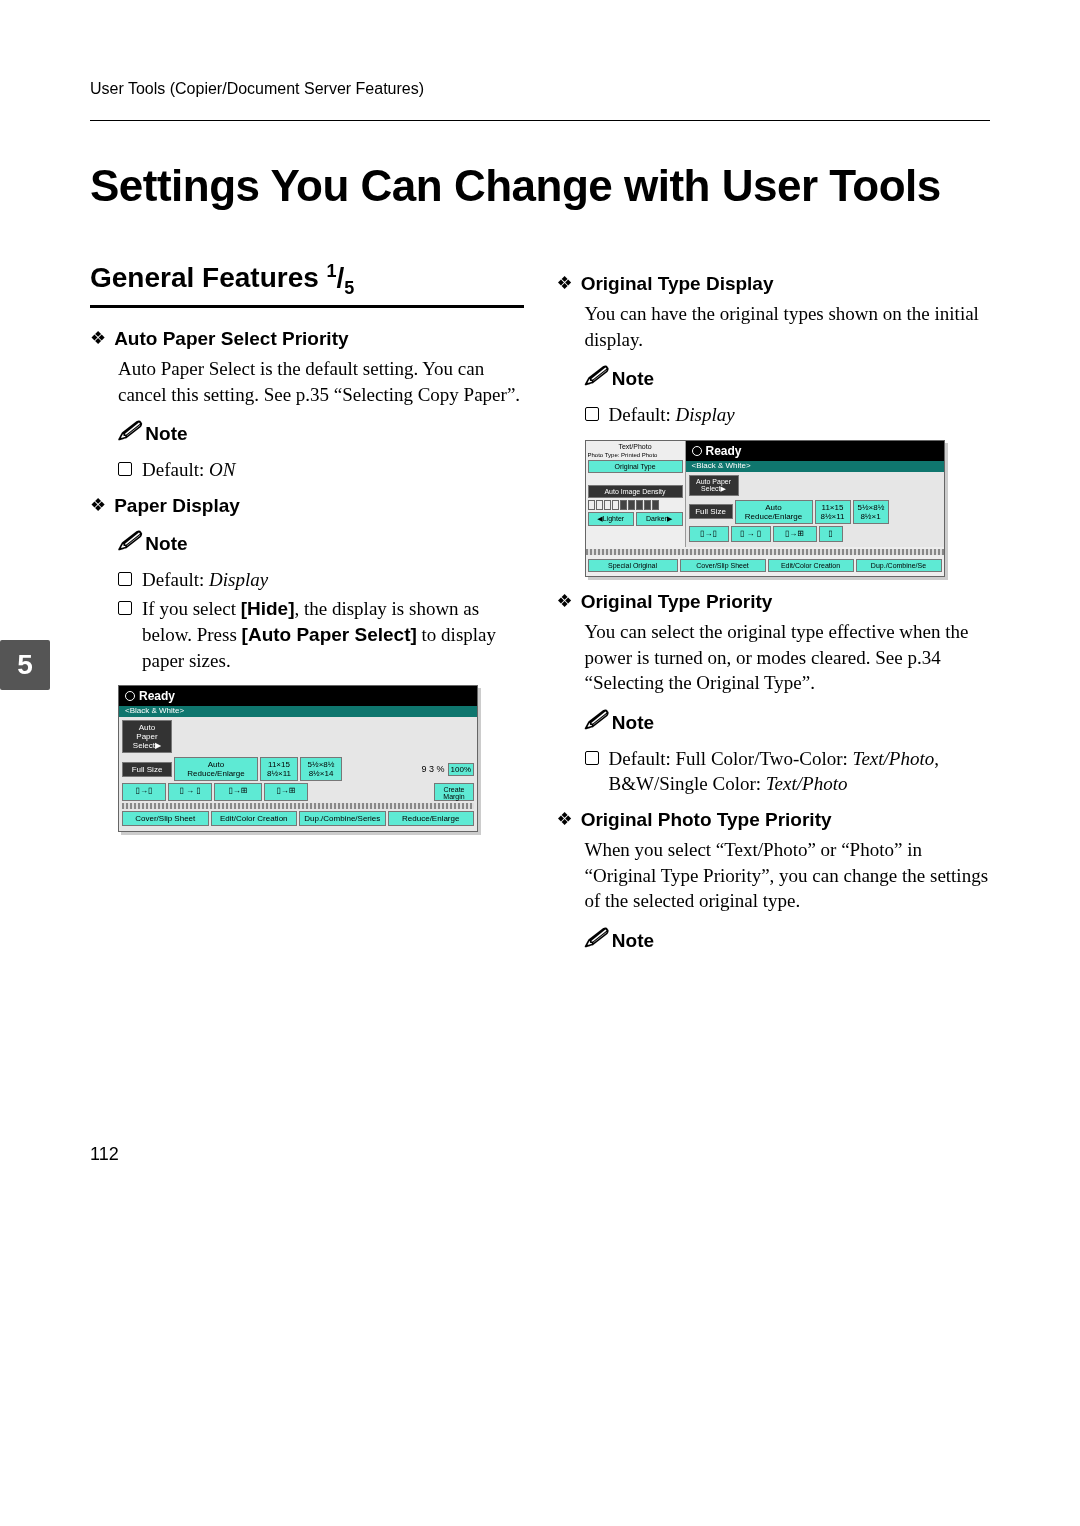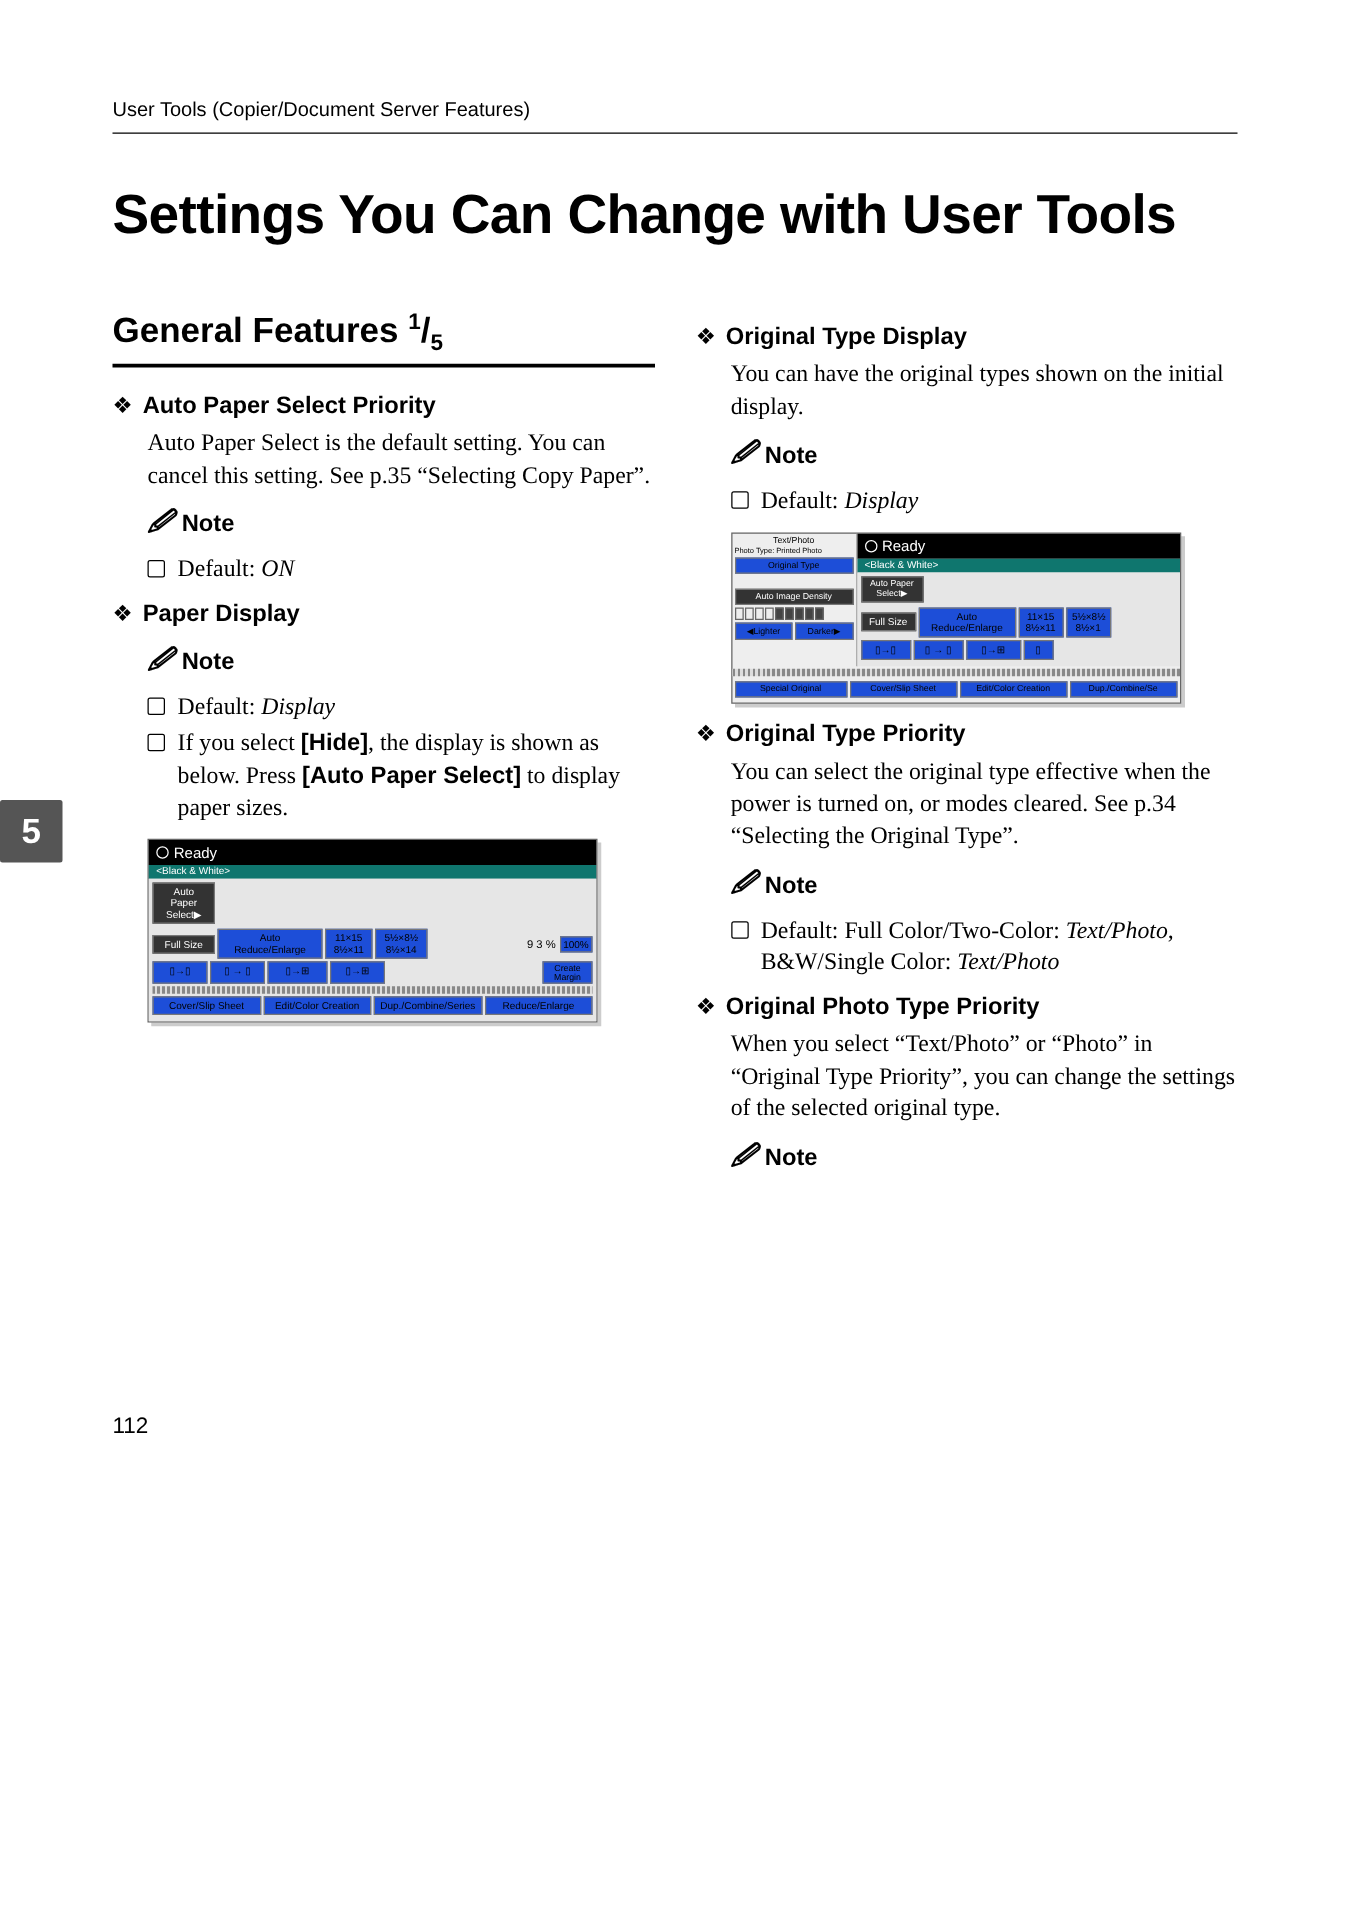--- a/index.html
+++ b/index.html
@@ -6,21 +6,21 @@
     body {
       font-family: Arial, Helvetica, sans-serif;
       background: #fff;
       width: 1080px;
       padding: 80px 90px 50px 90px;
       color: #000;
     }
     .header-line {
       font-size: 16px;
       border-bottom: 1.5px solid #000;
-      padding-bottom: 8px;
+      padding-bottom: 22px;
       margin-bottom: 40px;
     }
     h1.main-title {
       font-size: 44px;
       font-weight: bold;
       font-family: Arial, sans-serif;
       margin-bottom: 50px;
       letter-spacing: -0.5px;
     }
     .columns {
@@ -133,28 +133,28 @@
       color: #fff;
       padding: 3px 6px;
       display: flex;
       align-items: center;
       gap: 4px;
     }
     .ss-circle-outline {
       width: 10px; height: 10px; border: 1.5px solid #fff; border-radius: 50%;
       display: inline-block;
     }
-    .ss-ready { font-weight: normal; font-size: 12px; }
+    .ss-ready { font-weight: bold; font-size: 12px; }
     .ss-subbar {
       font-size: 8px; color: #fff; background:#0f766e; padding: 0 6px 2px 6px;
     }
     .ss-body { background: #e6e6e6; padding: 3px; }
     .ss-rowflex { display:flex; gap:2px; align-items:center; margin-bottom:2px; }
     .ss-btn {
-      background: #1d4ed8; border:1px solid #777; padding: 2px 4px; font-size:8px;
+      background: #5eead4; border:1px solid #777; padding: 2px 4px; font-size:8px;
       text-align:center;
     }
     .ss-btn.dark { background:#333; color:#fff; }
     .ss-dashed-bar {
       height:6px;
       background: repeating-linear-gradient(90deg, #888 0 2px, #ddd 2px 4px);
       margin: 2px 0;
     }
     .ss-split { display:flex; }
     .ss-left {

